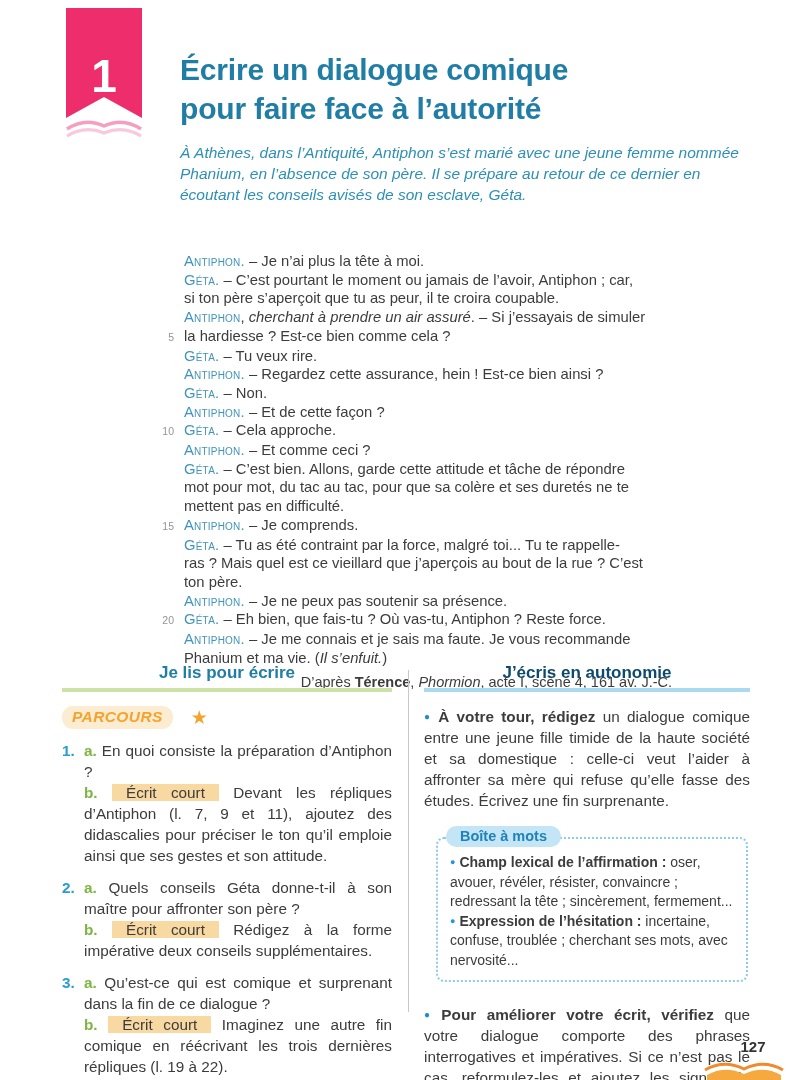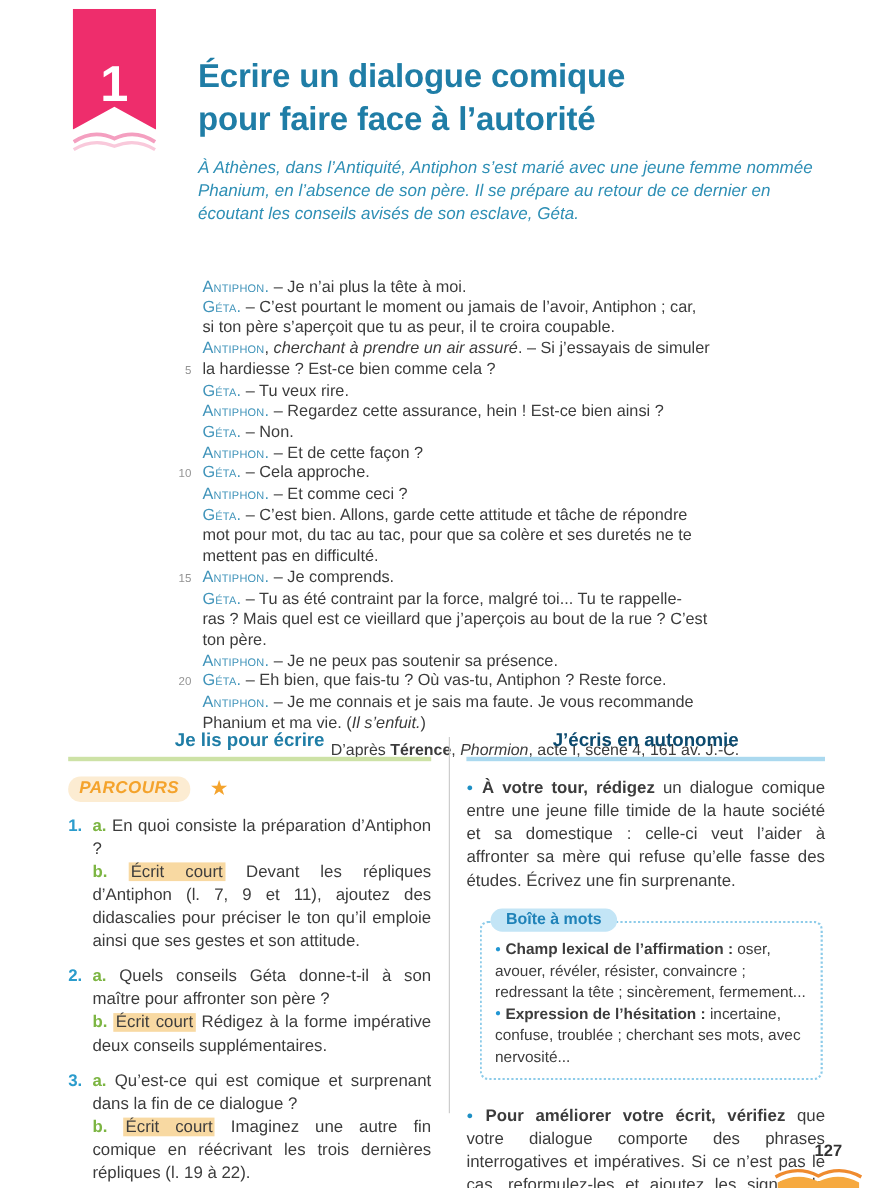--- a/index.html
+++ b/index.html
@@ -55,21 +55,21 @@
     background:#fcecd2;color:#f4a32c;font-style:italic;font-weight:bold;
     font-size:15.5px;padding:2px 10px 3px;border-radius:11px;letter-spacing:0.4px;
   }
   .parcours-stars{color:#f4a32c;font-size:19px;letter-spacing:2px;line-height:1;}
 
   .question{display:flex;margin-top:11px;font-size:15.3px;line-height:21px;}
   .q-num{flex:none;width:22px;color:#2b9ccc;font-weight:bold;}
   .q-body{flex:1;}
   .q-part{text-align:justify;}
   .q-letter{color:#7cb542;font-weight:bold;}
-  .ecrit-tag{background:#f8d9a2;padding:0 2px;}
+  .ecrit-tag{background:#f8d9a2;padding:0 14px;}
 
   .bullet{margin-top:14px;font-size:15.3px;line-height:21px;text-align:justify;color:#3c3c3c;}
   .bullet .b{font-weight:bold;}
   .dot{color:#1d8fc4;font-size:10px;margin-right:5px;vertical-align:2px;}
   .bullet-2{margin-top:22px;}
 
   .word-box{position:relative;margin:26px 2px 0 12px;border:2px dotted #8ccbe9;border-radius:8px;padding:14px 10px 10px 12px;}
   .wb-title{
     position:absolute;top:-13px;left:8px;background:#c3e5f6;color:#1f82b8;
     font-weight:bold;font-size:14.5px;padding:2px 14px 3px;border-radius:12px;

